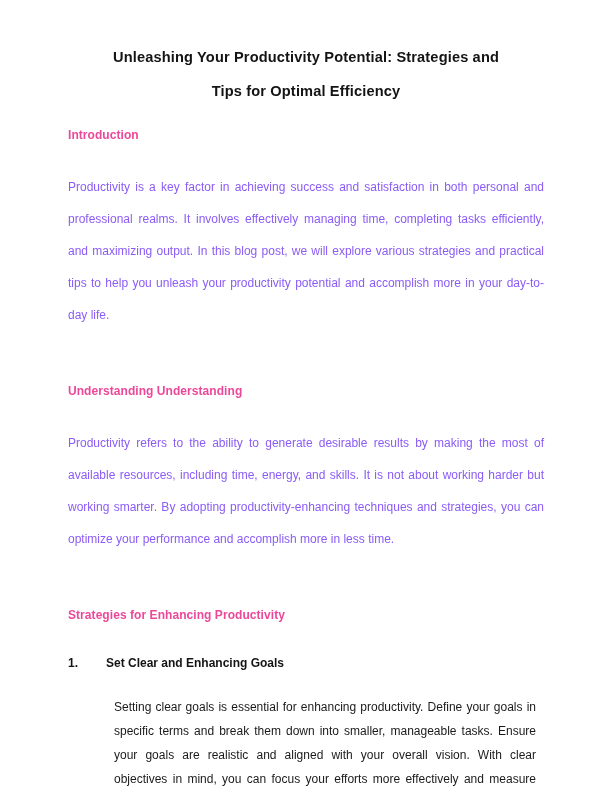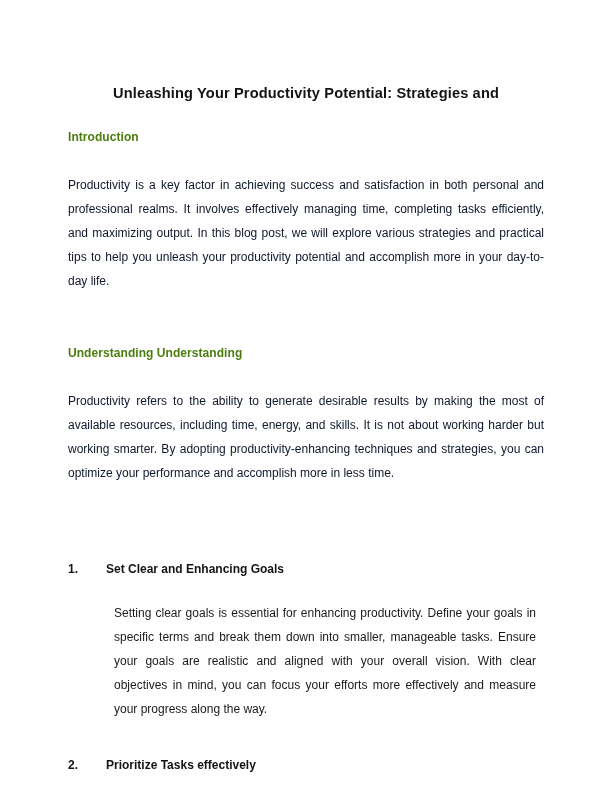--- a/index.html
+++ b/index.html
@@ -30,45 +30,45 @@
   }
 
   
   .doc-title {
     text-align: center;
     font-size: 14.6px;
     font-weight: bold;
     line-height: 34px;
     letter-spacing: 0.01em;
     margin: 0;
-    padding-top: 76px;
+    padding-top: 40px;
     color: #141414;
   }
   .doc-title .title-line {
     display: block;
   }
 
   
   .section-heading {
     font-size: 12px;
     font-weight: bold;
     line-height: 24px;
     margin: 0;
-    color: #4d7c0f;
+    color: #ec4899;
     letter-spacing: 0.005em;
   }
 
   
   .body-para {
     font-size: 12px;
-    line-height: 24px;
+    line-height: 32px;
     text-align: justify;
     text-justify: inter-word;
     margin: 0;
-    color: #0f172a;
+    color: #8b5cf6;
     hyphens: none;
   }
 
   
   .gap-after-title  { height: 15px; }
   .gap-sm           { height: 24px; }
   .gap-lg           { height: 48px; }
   .gap-item         { height: 12px; }
 
   
@@ -100,36 +100,38 @@
   }
 </style>
 </head>
 <body>
 
 <div class="page">
   <div class="content">
 
     <h1 class="doc-title">
       <span class="title-line">Unleashing Your Productivity Potential: Strategies and</span>
+      <span class="title-line">Tips for Optimal Efficiency</span>
     </h1>
 
     <div class="gap-after-title"></div>
 
     <div class="section-heading">Introduction</div>
     <div class="gap-sm"></div>
     <p class="body-para">Productivity is a key factor in achieving success and satisfaction in both personal and professional realms. It involves effectively managing time, completing tasks efficiently, and maximizing output. In this blog post, we will explore various strategies and practical tips to help you unleash your productivity potential and accomplish more in your day-to-day life.</p>
 
     <div class="gap-lg"></div>
 
     <div class="section-heading">Understanding Understanding</div>
     <div class="gap-sm"></div>
     <p class="body-para">Productivity refers to the ability to generate desirable results by making the most of available resources, including time, energy, and skills. It is not about working harder but working smarter. By adopting productivity-enhancing techniques and strategies, you can optimize your performance and accomplish more in less time.</p>
 
     <div class="gap-lg"></div>
 
+    <div class="section-heading">Strategies for Enhancing Productivity</div>
     <div class="gap-sm"></div>
 
     <div class="list-item">
       <div class="list-item-head">
         <span class="list-item-num">1.</span>
         <span>Set Clear and Enhancing Goals</span>
       </div>
       <div class="gap-item"></div>
       <p class="list-item-body">Setting clear goals is essential for enhancing productivity. Define your goals in specific terms and break them down into smaller, manageable tasks. Ensure your goals are realistic and aligned with your overall vision. With clear objectives in mind, you can focus your efforts more effectively and measure your progress along the way.</p>
     </div>

